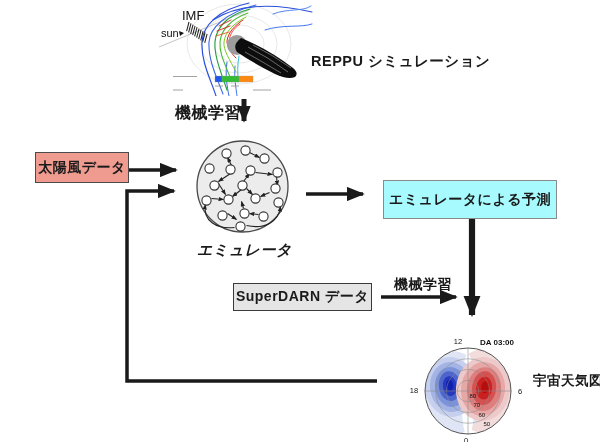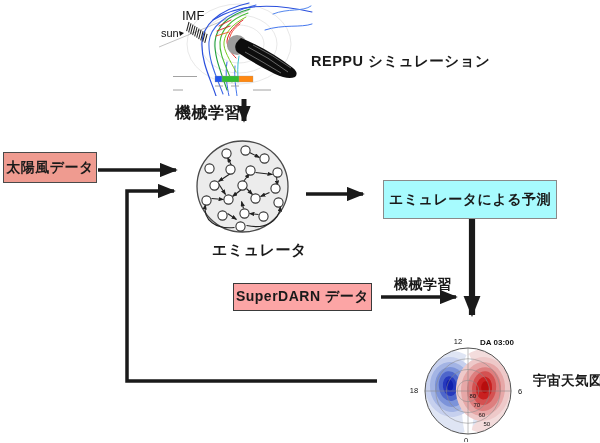--- a/index.html
+++ b/index.html
@@ -11,21 +11,21 @@
   .jp{font-weight:600;letter-spacing:.5px;white-space:nowrap;}
   .box{
     position:absolute;display:flex;align-items:center;justify-content:center;
     font-size:14px;font-weight:600;letter-spacing:.5px;white-space:nowrap;box-sizing:border-box;
   }
   #solar-wind-box{left:3px;top:152px;width:94px;height:31px;border:1.6px solid #4a4a4a;}
   #prediction-box{left:383px;top:180px;width:174px;height:39px;border:1.3px solid #8a8a8a;}
   #superdarn-box{left:233px;top:283px;width:139px;height:28px;border:1.6px solid #3a3a3a;}
   #reppu-label{left:311px;top:52px;font-size:14.5px;}
   #ml-label{left:175px;top:103px;font-size:16px;font-family:Liberation Serif, serif;}
-  #emulator-label{left:212px;top:241px;width:92px;text-align:left;font-size:15px;}
+  #emulator-label{left:197px;top:241px;width:92px;text-align:left;font-size:15px;font-style:italic;}
   #da-label{left:386px;top:276px;width:74px;text-align:center;font-size:14px;}
   #weather-label{left:533px;top:372px;font-size:13.5px;}
   svg{display:block;}
   text{font-family:"Liberation Sans","DejaVu Sans",sans-serif;}
 </style>
 </head>
 <body>
 
 <svg class="abs" style="left:0;top:0;z-index:1;" width="600" height="443" viewBox="0 0 600 443">
   <defs>
@@ -157,27 +157,27 @@
     <circle cx="13" cy="12" r="4.6"></circle>
       <circle cx="36" cy="16" r="4.6"></circle>
     <circle cx="-20" cy="29" r="4.6"></circle>
       <circle cx="2" cy="27" r="4.6"></circle>
     <circle cx="21" cy="30" r="4.6"></circle>
       <circle cx="-2" cy="40" r="4.6"></circle>
   </g>
 </svg>
 <div id="emulator-label" class="abs jp" style="z-index:2;">エミュレータ</div>
 
-<div id="solar-wind-box" class="box" style="background:#ef9b90;z-index:2;">
+<div id="solar-wind-box" class="box" style="background:#ef9b90;z-index:2;margin-left:32px;">
   <span>太陽風データ</span>
 </div>
 <div id="prediction-box" class="box" style="background:#a7fbfe;z-index:2;">
   <span>エミュレータによる予測</span>
 </div>
-<div id="superdarn-box" class="box" style="background:#fca5a5;z-index:2;">
+<div id="superdarn-box" class="box" style="background:#e5e5e5;z-index:2;">
   <span>SuperDARN データ</span>
 </div>
 <div id="da-label" class="abs jp" style="z-index:2;">機械学習</div>
 
 <svg class="abs" style="left:398px;top:328px;z-index:2;" width="140" height="114" viewBox="-70 -63 140 114">
   <defs>
     <clipPath id="polar-clip">
         <circle cx="0" cy="0" r="43"></circle>
       </clipPath>
   </defs>

